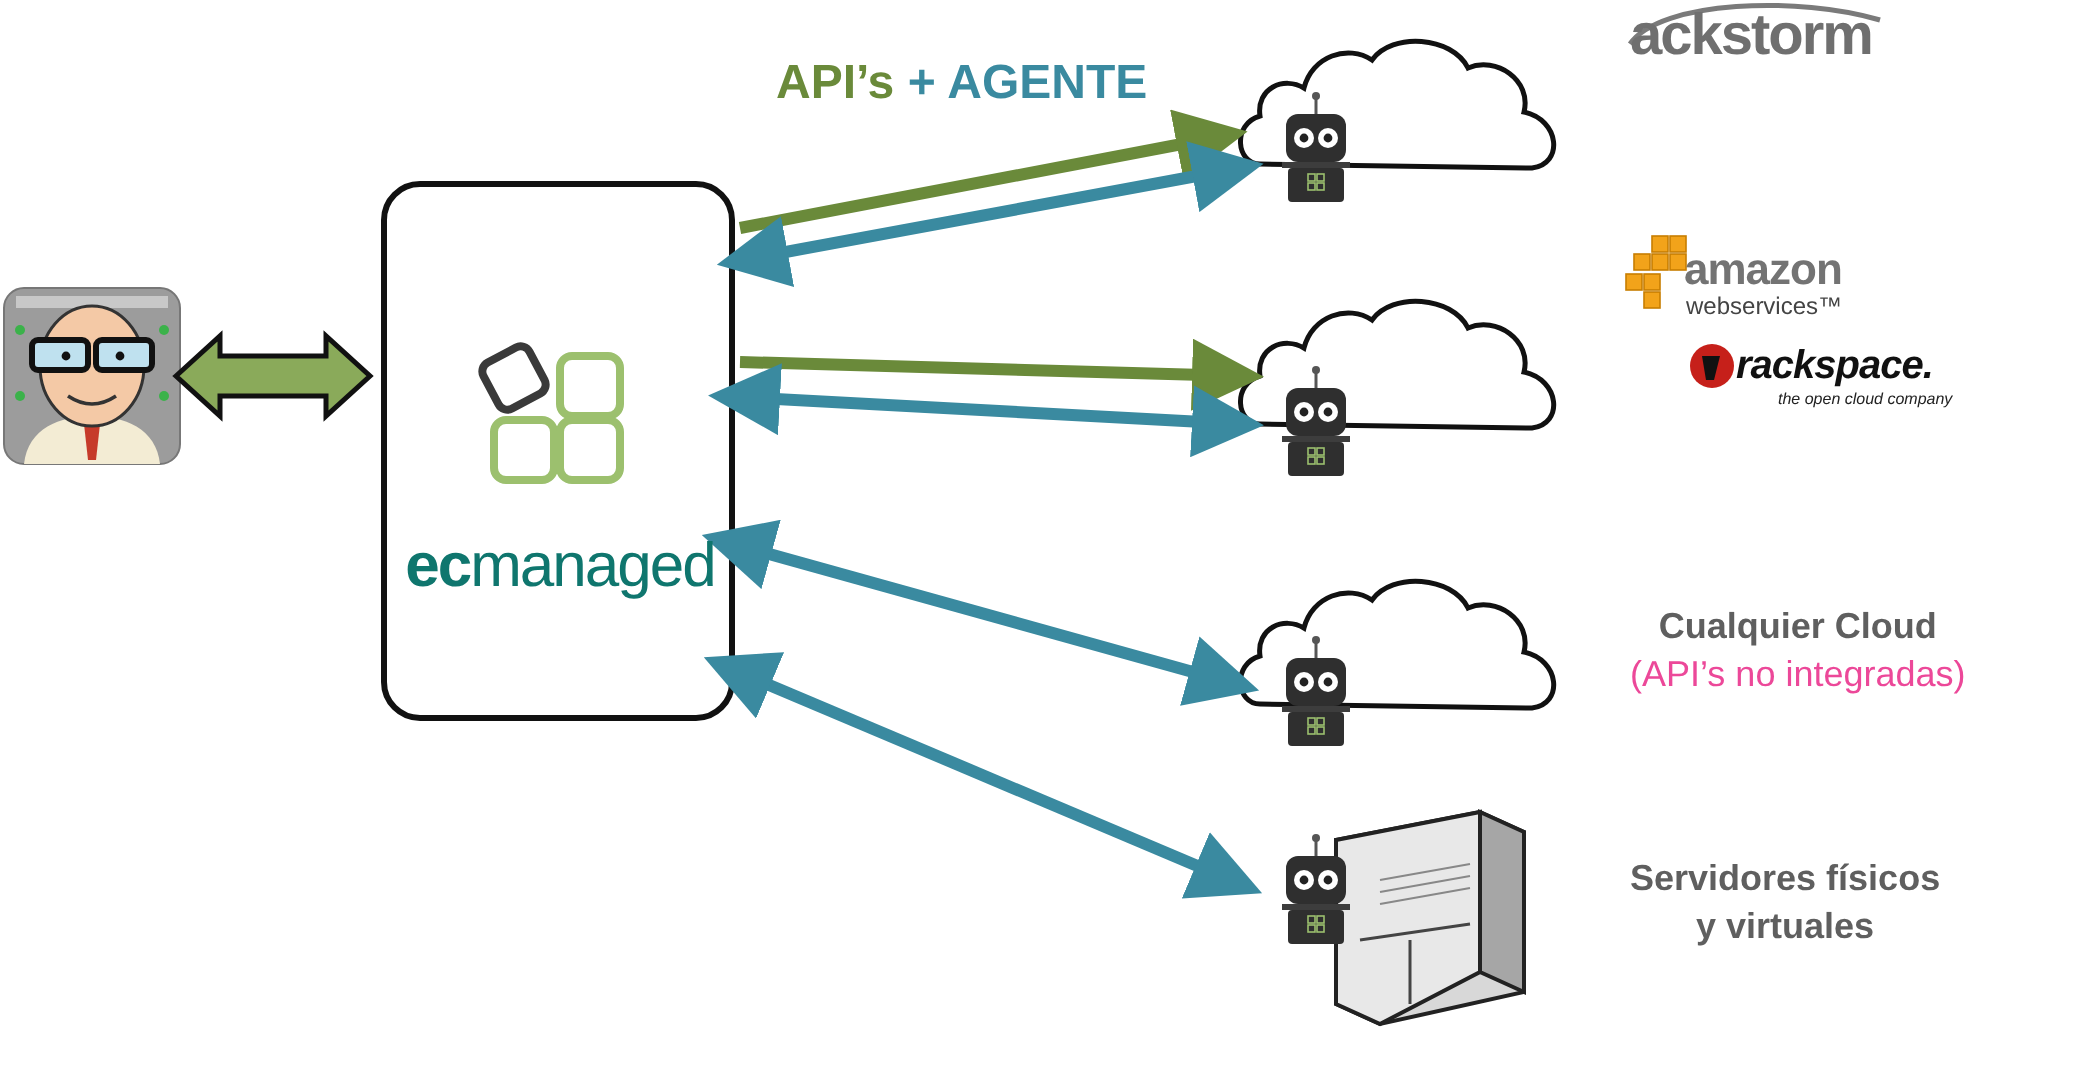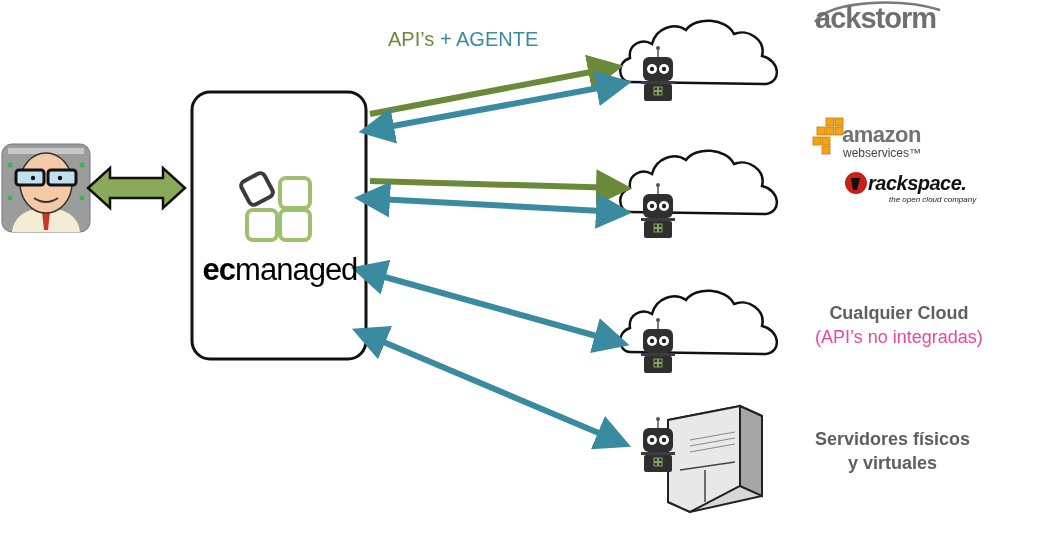--- a/index.html
+++ b/index.html
@@ -1,30 +1,30 @@
 <!DOCTYPE html>
 <html><head>
   <meta charset="utf-8">
   <style>
     html, body { margin: 0; padding: 0; background: #ffffff; }
     body { width: 1041px; height: 535px; position: relative; overflow: hidden;
            font-family: "Liberation Sans", sans-serif; }
     .abs { position: absolute; }
     #diagram { position: absolute; left: 0; top: 0; }
-    .title-api { left: 388px; top: 28px; font-size: 20px; font-weight: normal; white-space: nowrap; }
+    .title-api { left: 388px; top: 28px; font-size: 24px; font-weight: bold; white-space: nowrap; }
     .title-api .p1 { color: #6a8a3a; }
     .title-api .p2 { color: #3a8aa0; }
     .label-bold { font-size: 18px; font-weight: bold; color: #5f5f5f; line-height: 24px; text-align: center; }
     .label-norm { font-size: 18px; color: #ec4899; line-height: 24px; }
     .ackstorm { left: 815px; top: 2px; font-size: 29px; font-weight: bold; color: #6f6f6f; letter-spacing: -1px; }
     .amazon-word { left: 842px; top: 122px; font-size: 22px; font-weight: bold; color: #737373; letter-spacing: -0.5px; }
     .amazon-sub { left: 843px; top: 146px; font-size: 12px; color: #444; }
     .rack-word { left: 868px; top: 172px; font-size: 20px; font-weight: bold; font-style: italic; color: #111; letter-spacing: -0.5px; }
     .rack-sub { left: 869px; top: 195px; font-size: 8px; font-style: italic; color: #222; padding-left: 20px; }
-    .ecm-text { left: 200px; top: 252px; width: 160px; text-align: center; font-size: 31px; color: #000000; letter-spacing: -1px; }
+    .ecm-text { left: 200px; top: 265px; width: 160px; text-align: center; font-size: 31px; color: #0f766e; letter-spacing: -1px; }
     .ecm-text b { font-weight: bold; }
   </style>
 </head>
 <body>
 
 <svg id="diagram" width="1041" height="535" viewBox="0 0 1041 535">
   <defs>
     <marker id="ahG" markerWidth="6" markerHeight="6" refX="4" refY="3" orient="auto" markerUnits="strokeWidth">
       <path d="M0,0 L6,3 L0,6 z" fill="#6a8a3a"></path>
     </marker>

